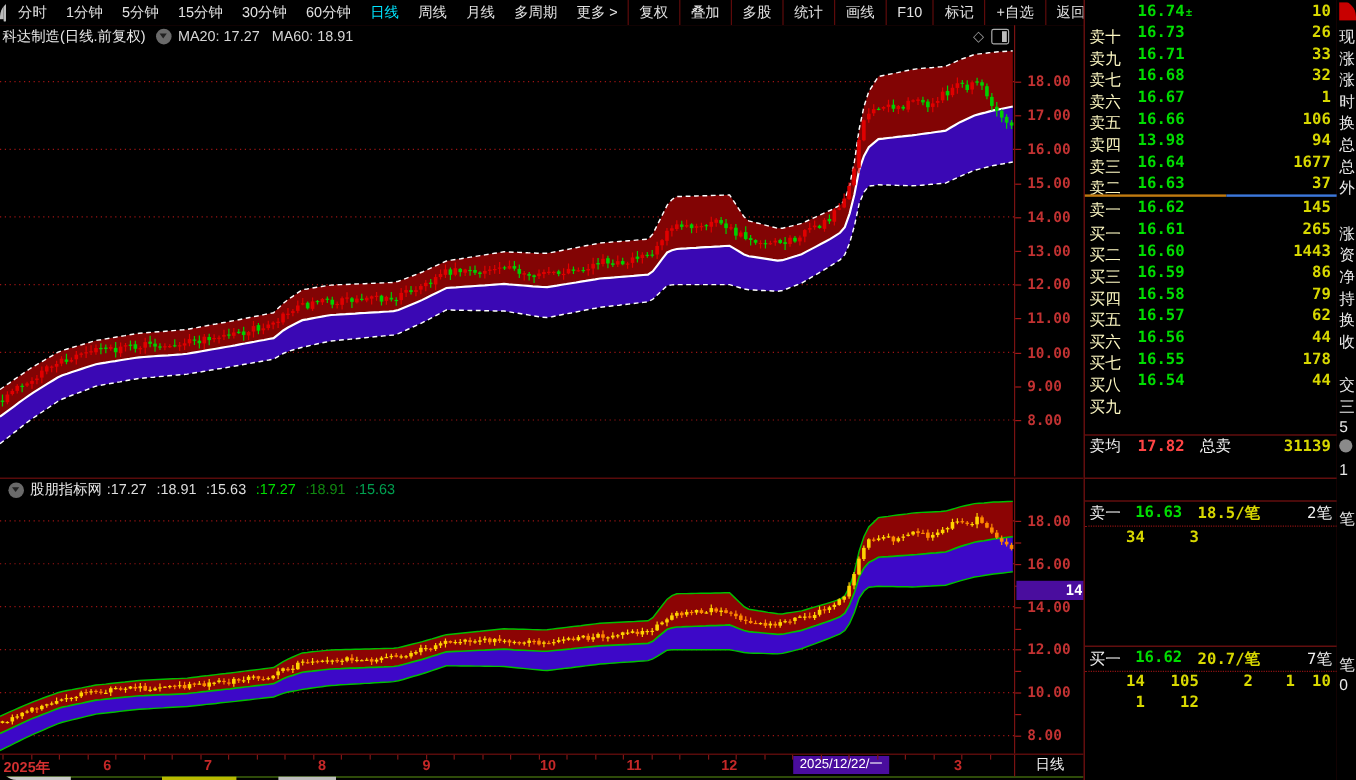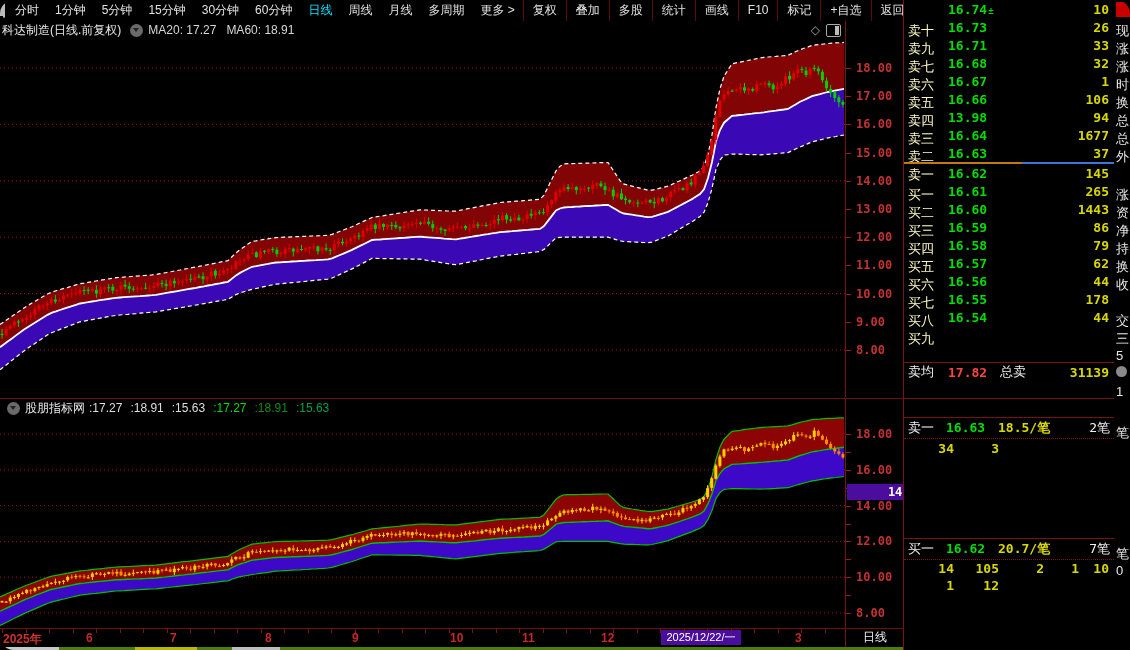--- a/index.html
+++ b/index.html
@@ -26,21 +26,21 @@
   .ma{color:#d6d6d6;margin-right:10px;}
   .corner-icons{position:absolute;right:62px;top:2px;z-index:6;color:#9a9a9a;font-size:12px;display:flex;align-items:center;gap:6px;}
   .mini-win{width:13px;height:11px;border:1px solid #aaa;border-radius:2px;position:relative;}
   .mini-win::after{content:"";position:absolute;right:1px;top:1px;bottom:1px;width:4px;background:#bbb;}
   .axis-col{position:absolute;left:845px;top:0;width:58px;bottom:0;border-left:1px solid #7a1212;}
   .ytick{position:absolute;left:0;width:5px;height:1px;background:#a01818;}
   .ylab{position:absolute;left:10px;color:#c23232;font-size:12px;font-weight:bold;font-family:"DejaVu Sans Mono",monospace;}
   .ymarker{position:absolute;left:1px;width:77px;height:16px;background:#4a0d9e;color:#fff;
            font-size:12px;font-weight:bold;text-align:right;line-height:16px;font-family:"DejaVu Sans Mono",monospace;}
   
-  #dateaxis{position:absolute;left:0;top:628px;width:903px;height:18px;border-top:1px solid #6e0e0e;border-bottom:3px solid #4d7c0f;background:#000;text-decoration:underline;}
+  #dateaxis{position:absolute;left:0;top:628px;width:903px;height:18px;border-top:1px solid #6e0e0e;border-bottom:1px solid #4d7c0f;background:#000;text-decoration:underline;}
   .dtick{position:absolute;top:0;width:1px;height:4px;background:#7c1414;}
   .dyear{position:absolute;left:3px;top:2px;color:#d23030;font-size:12px;font-weight:bold;}
   .dmonth{position:absolute;top:2px;color:#c52828;font-size:12px;font-weight:bold;}
   .dhigh{position:absolute;left:661px;top:1px;width:80px;height:15px;background:#4a0d9e;color:#fff;
          font-size:11px;text-align:center;line-height:15px;white-space:nowrap;}
   .dperiod{position:absolute;left:845px;top:0;width:58px;height:100%;border-left:1px solid #7a1212;
            color:#f0f0f0;font-size:12px;text-align:center;line-height:17px;}
   .bstrip{position:absolute;left:0;top:647px;width:903px;height:3px;overflow:hidden;}
   .bstrip i{position:absolute;top:0;height:3px;display:block;}
   

